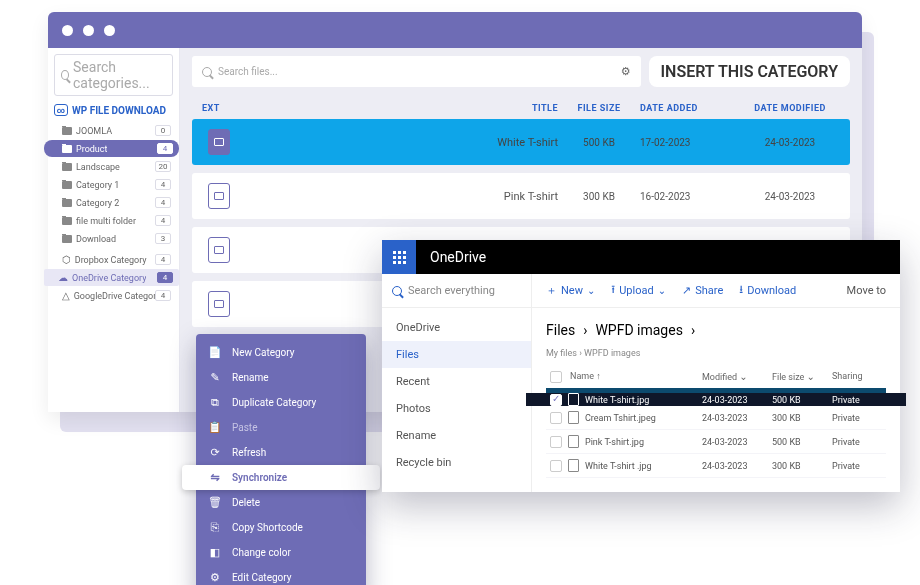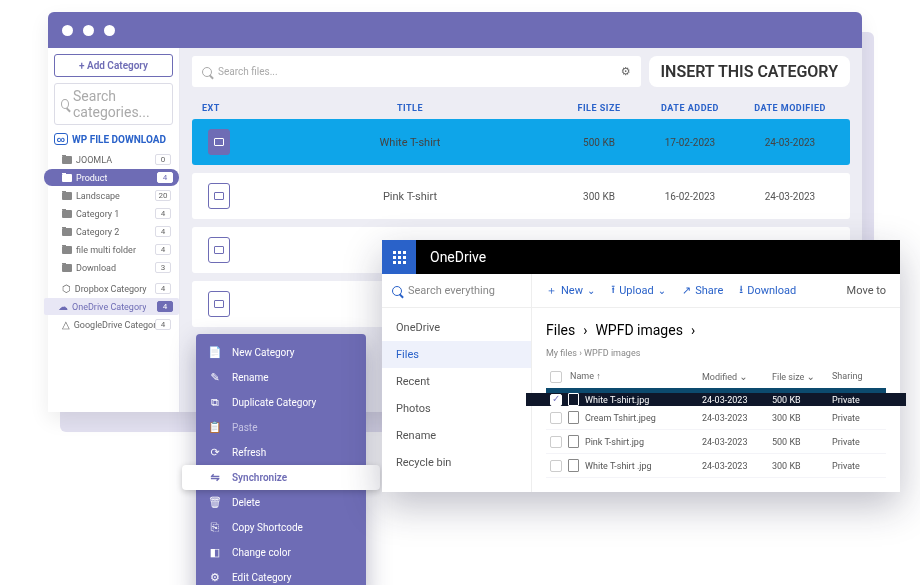--- a/index.html
+++ b/index.html
@@ -24,21 +24,21 @@
 .tree-item.sel .badge{background:#fff;color:#6e6cb5;border-color:#fff}
 .tree-item.od{background:#e8e7f5;color:#6e6cb5;border-radius:2px;margin-left:-10px;margin-right:-6px;padding-left:14px;padding-right:6px}
 .tree-item.od .badge{background:#6e6cb5;color:#fff;border-color:#6e6cb5}
 .cloud-ic{font-size:10px}
 .content{flex:1;padding:8px 12px;overflow:hidden}
 .toolbar{display:flex;gap:8px;margin-bottom:10px}
 .searchbox{flex:1;background:#fff;border-radius:3px;padding:6px 10px;font-size:10px;color:#aaa;display:flex;align-items:center;gap:6px;justify-content:space-between}
 .search-left{display:flex;align-items:center;gap:6px}
 .insert-btn{background:#fff;border-radius:8px;padding:6px 12px;font-size:16px;font-weight:600;color:#333;cursor:pointer}
 .thead{display:flex;font-size:9px;font-weight:700;color:#2a62c9;padding:6px 10px;letter-spacing:.5px}
-.col-ext{width:60px}.col-title{flex:1;text-align:center}.col-size{width:82px;text-align:center}.col-added{width:100px;text-align:center}.col-mod{width:100px;text-align:center}
+.col-ext{width:60px}.col-title{flex:1;text-align:right}.col-size{width:82px;text-align:center}.col-added{width:100px;text-align:left}.col-mod{width:100px;text-align:center}
 .row{display:flex;align-items:center;background:#fff;border-radius:3px;padding:10px;margin-bottom:8px;font-size:10px;color:#555}
 .row.sel{background:#0ea5e9;color:#444}
 .row .col-title{font-size:11px}
 .file-ic{width:22px;height:26px;border:1.5px solid #6e6cb5;border-radius:3px;display:flex;align-items:center;justify-content:center;margin-left:6px}
 .row.sel .file-ic{background:#6e6cb5}
 .file-ic-inner{width:10px;height:8px;border:1.5px solid #6e6cb5;border-radius:1px}
 .row.sel .file-ic-inner{border-color:#fff}
 
 .ctx-menu{position:absolute;left:196px;top:334px;width:170px;background:#6e6cb5;border-radius:4px;padding:6px 0;font-size:10px;color:#fff;box-shadow:0 10px 24px rgba(50,50,90,.35);z-index:20}
 .ctx-item{display:flex;align-items:center;gap:10px;padding:6px 12px;cursor:pointer}
@@ -82,21 +82,20 @@
 
 <div class="mw-shadow"></div>
 <div class="main-window">
   <div class="titlebar">
     <span class="dot"></span>
     <span class="dot"></span>
     <span class="dot"></span>
   </div>
   <div class="body">
     <div class="sidebar">
-      <div class="add-cat">+  Add Category</div>
       <div class="search-cat">
         <span class="mag"></span>
         <span>Search categories...</span>
       </div>
       <div class="wpfd-title">
         <span class="wpfd-logo">∞</span>
         <span>WP FILE DOWNLOAD</span>
       </div>
       <div id="tree">
           <div class="tree-item">

